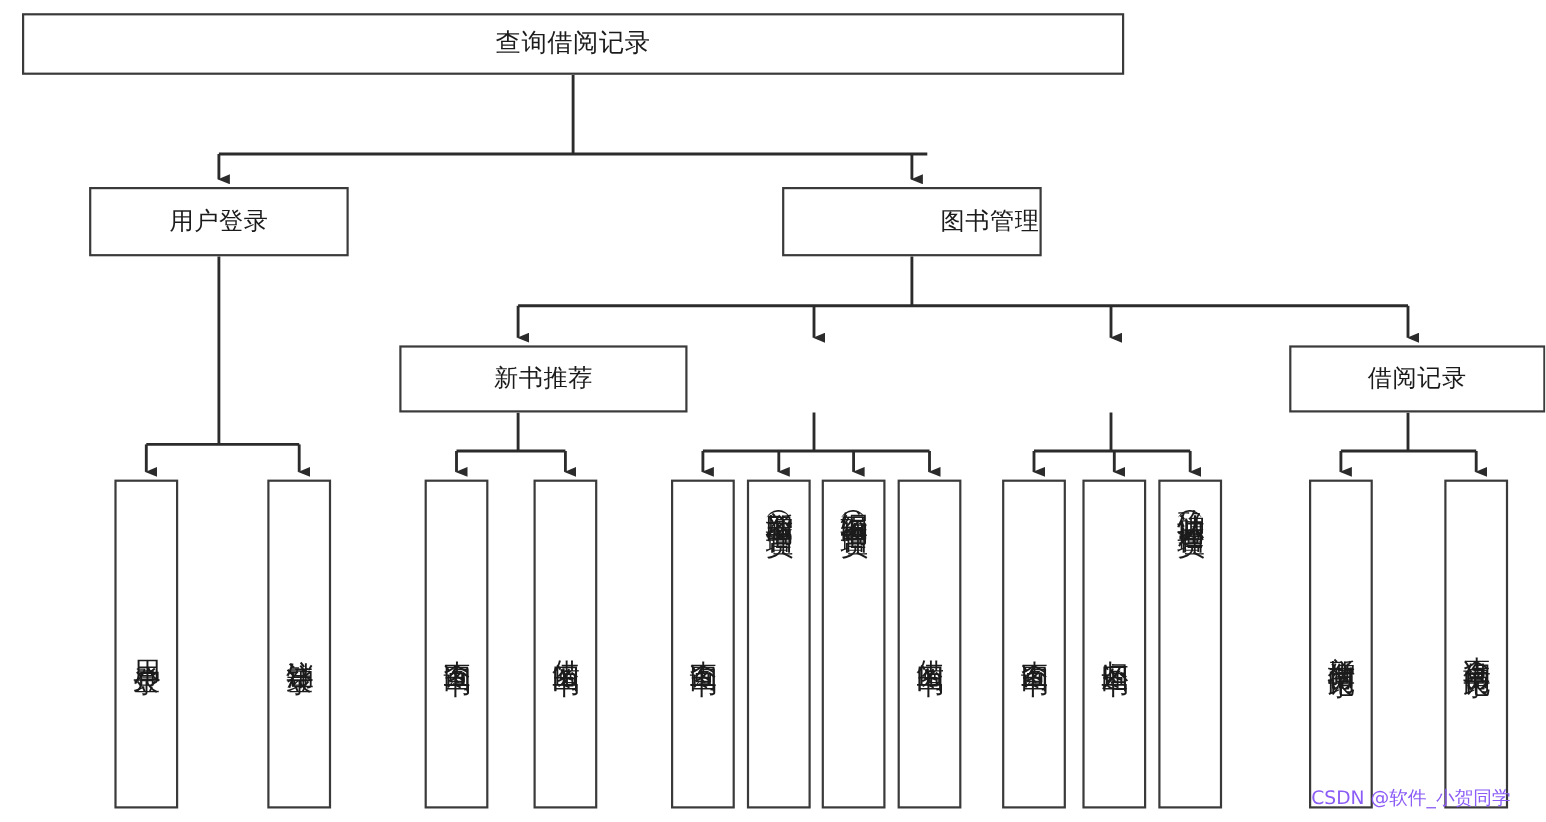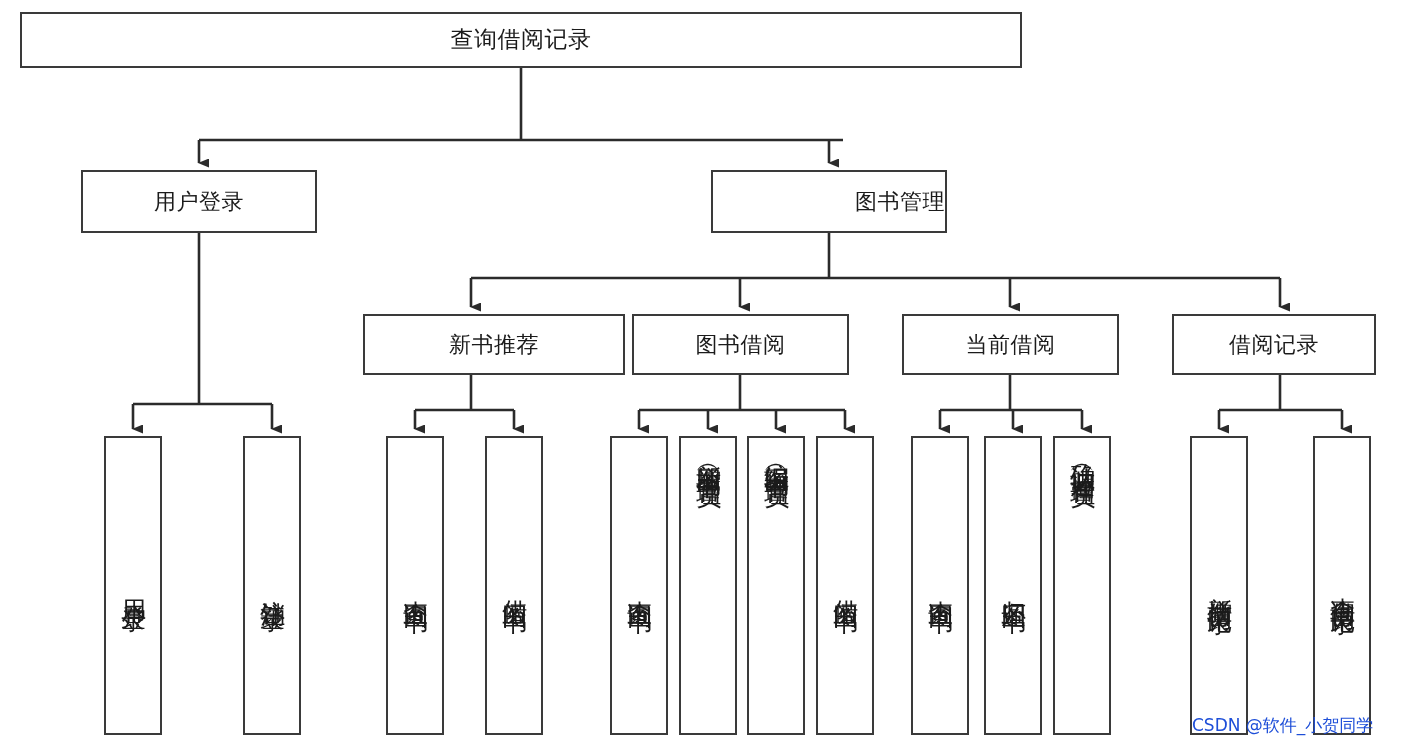--- a/index.html
+++ b/index.html
@@ -63,21 +63,21 @@
     line-height: 1.05;
     letter-spacing: 3px;
     text-align: left;
   }
   .node.vert.centered {
     align-items: center;
     padding-top: 0;
   }
   .watermark {
     position: absolute;
-    color: #1d4ed8;
+    color: #8b5cf6;
     font-size: 17px;
     white-space: nowrap;
     z-index: 8;
     font-family: "DejaVu Sans", "Liberation Sans", sans-serif;
   }
 </style>
 </head>
 <body>
 
 <div id="diagram-root">
@@ -139,27 +139,21 @@
   <div class="node horiz" style="left:81px; top:170px; width:236px; height:63px;">
     <span class="node-label">用户登录</span>
   </div>
   <div class="node horiz" style="left:711px; top:170px; width:236px; height:63px;justify-content:flex-end;">
     <span class="node-label">图书管理</span>
   </div>
 
   <div class="node horiz" style="left:363px; top:314px; width:262px; height:61px;">
     <span class="node-label">新书推荐</span>
   </div>
-  <div class="node horiz" style="left:632px; top:314px; width:217px; height:61px;">
-    <span class="node-label">图书借阅</span>
-  </div>
-  <div class="node horiz" style="left:902px; top:314px; width:217px; height:61px;">
-    <span class="node-label">当前借阅</span>
-  </div>
-  <div class="node horiz" style="left:1172px; top:314px; width:204px; height:61px;">
+  <div class="node horiz" style="left:1172px; top:314px; width:233px; height:61px;">
     <span class="node-label">借阅记录</span>
   </div>
 
   <div class="node vert centered" style="left:104px; top:436px; width:58px; height:299px;">
     <span class="node-label">用户登录</span>
   </div>
   <div class="node vert centered" style="left:243px; top:436px; width:58px; height:299px;">
     <span class="node-label">注销登录</span>
   </div>
 

